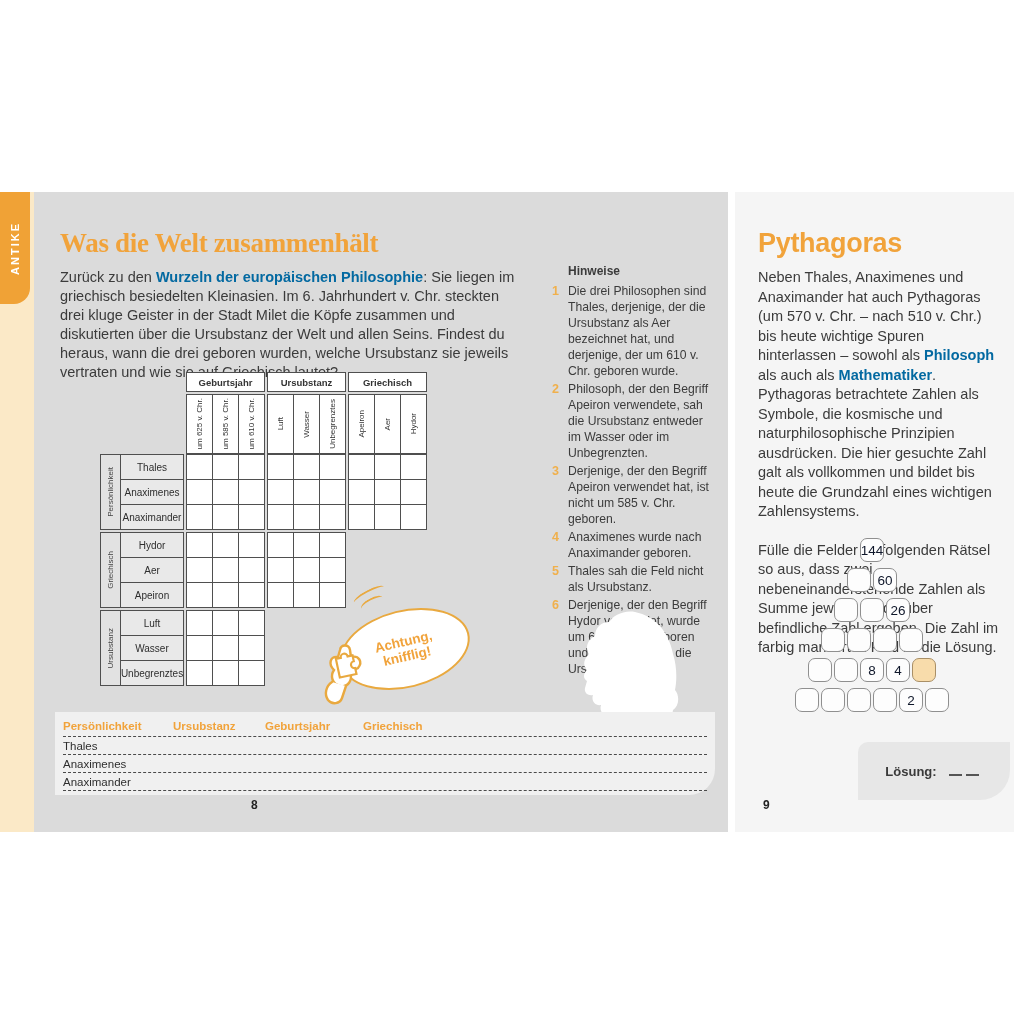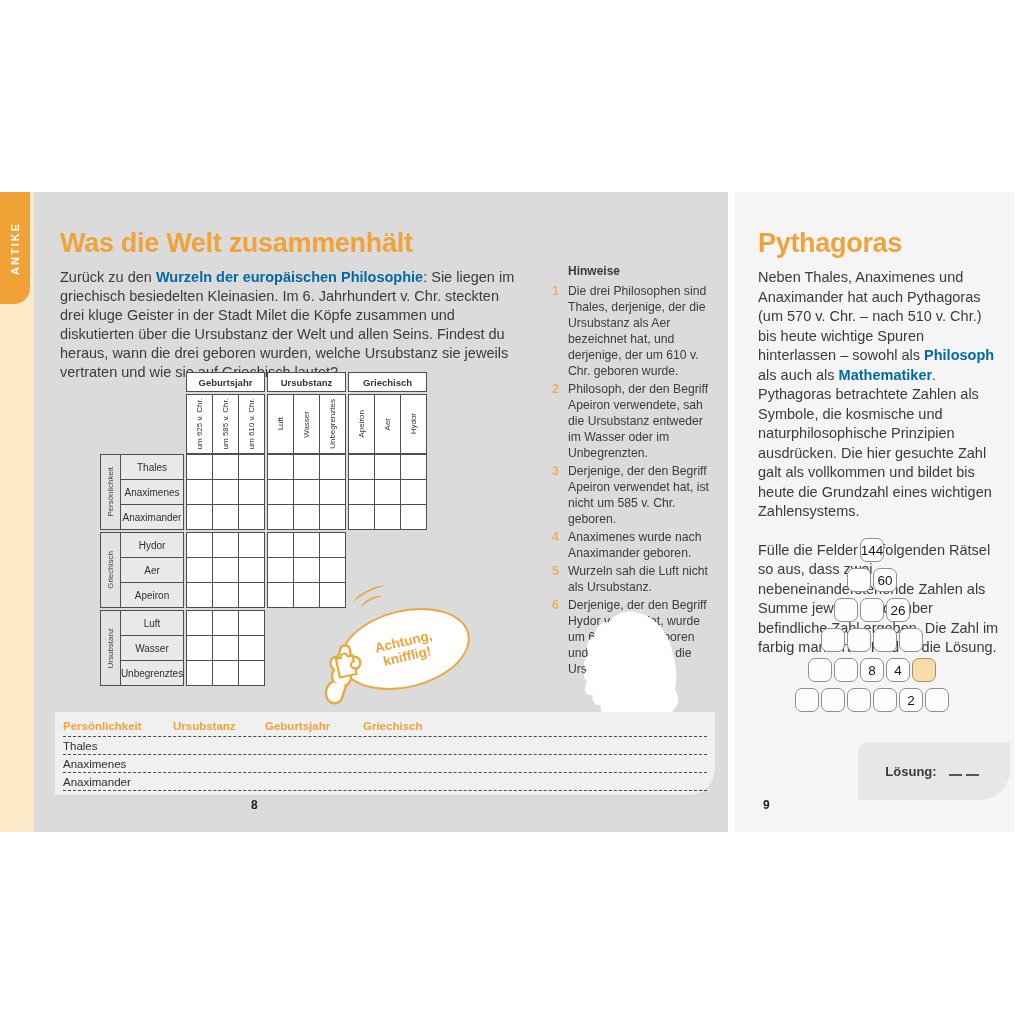--- a/index.html
+++ b/index.html
@@ -79,21 +79,21 @@
 
 <div class="stage">
 
   <div class="abs cream-strip"></div>
   <div class="abs antike-tab">
     <span>ANTIKE</span>
   </div>
 
   <div class="abs lpage">
 
-    <div class="abs h1" style="left:26px; top:36px;">Was die Welt zusammenhält</div>
+    <div class="abs h1" style="left:26px; top:36px;font-family:Liberation Serif, serif;">Was die Welt zusammenhält</div>
 
     <div class="abs body-text" style="left:26px; top:76px; width:456px;"><span>Zurück zu den </span><b>Wurzeln der europäischen Philosophie</b><span>: Sie liegen im griechisch besiedelten Kleinasien. Im 6. Jahrhundert v. Chr. steckten drei kluge Geister in der Stadt Milet die Köpfe zusammen und diskutierten über die Ursubstanz der Welt und allen Seins. Findest du heraus, wann die drei geboren wurden, welche Ursubstanz sie jeweils vertraten und wie sie auf Griechisch lautet?</span></div>
 
     <div class="abs hdr-groups">
       <div class="hg">Geburtsjahr</div>
       <div class="hg">Ursubstanz</div>
       <div class="hg">Griechisch</div>
     </div>
 
     <div class="abs rot-row">
@@ -244,21 +244,21 @@
       <div class="hint">
           <span class="num">3</span>
           <span class="txt">Derjenige, der den Begriff Apeiron verwendet hat, ist nicht um 585 v. Chr. geboren.</span>
         </div>
       <div class="hint">
           <span class="num">4</span>
           <span class="txt">Anaximenes wurde nach Anaximander geboren.</span>
         </div>
       <div class="hint">
           <span class="num">5</span>
-          <span class="txt">Wurzeln sah die Luft nicht als Ursubstanz.</span>
+          <span class="txt">Thales sah die Feld nicht als Ursubstanz.</span>
         </div>
       <div class="hint">
           <span class="num">6</span>
           <span class="txt">Derjenige, der den Begriff Hydor verwendet, wurde um 625 v. Chr. geboren und sah im Wasser die Ursubstanz.</span>
         </div>
     </div>
 
     <div class="abs swish" style="left:318px; top:398px; width:34px; transform:rotate(-28deg);"></div>
     <div class="abs swish" style="left:326px; top:406px; width:24px; transform:rotate(-28deg);"></div>
     <div class="abs bubble">

